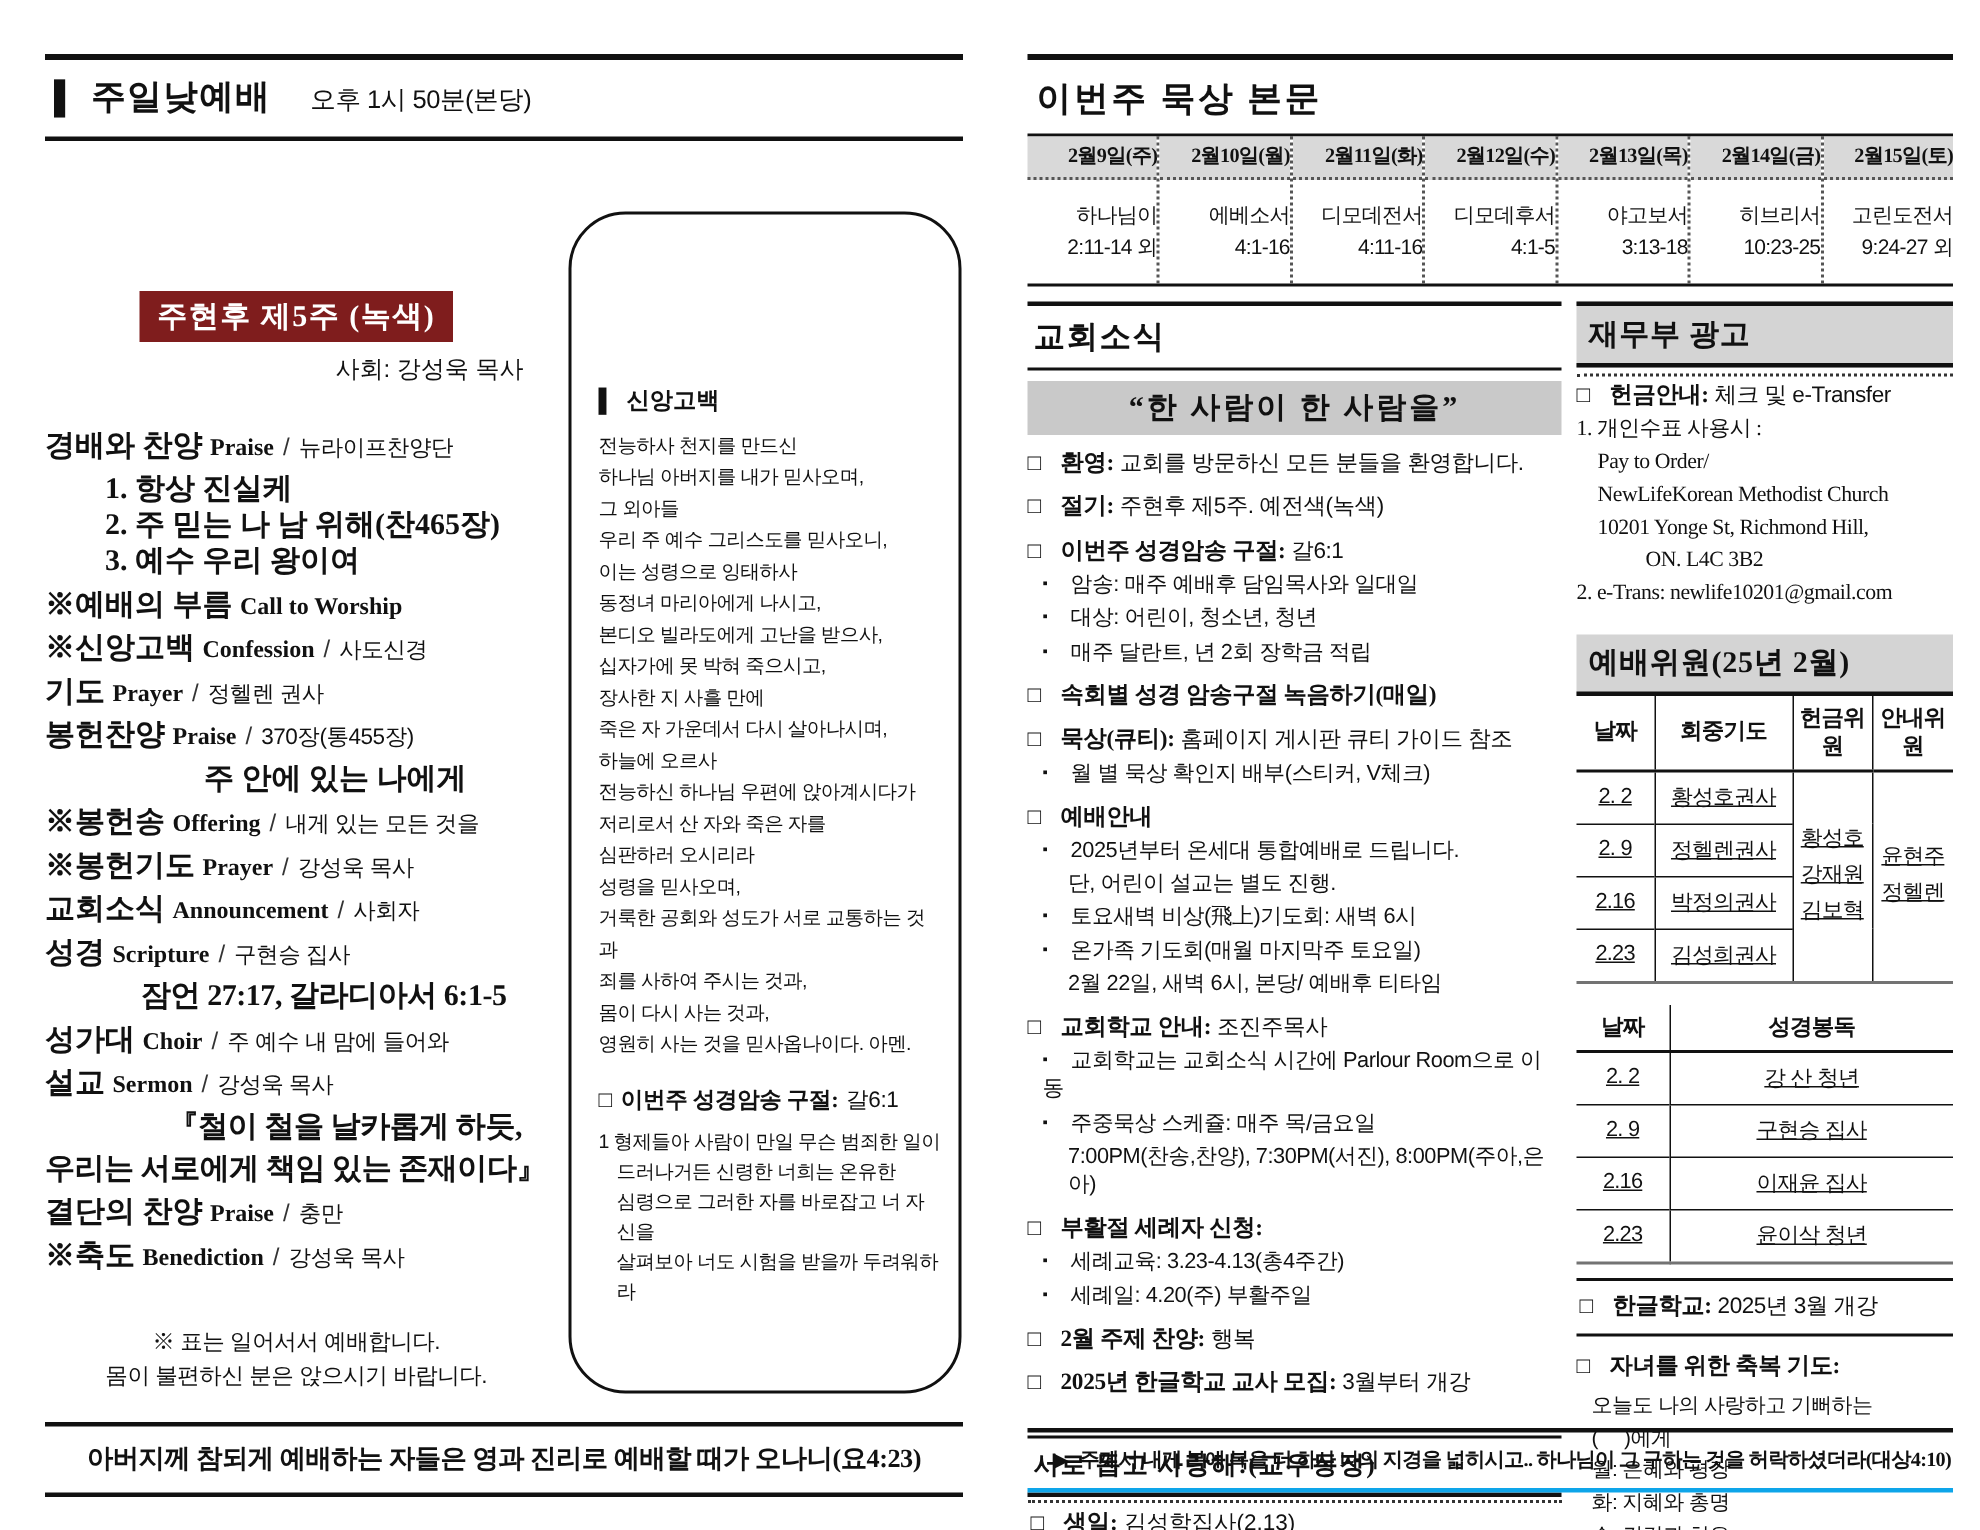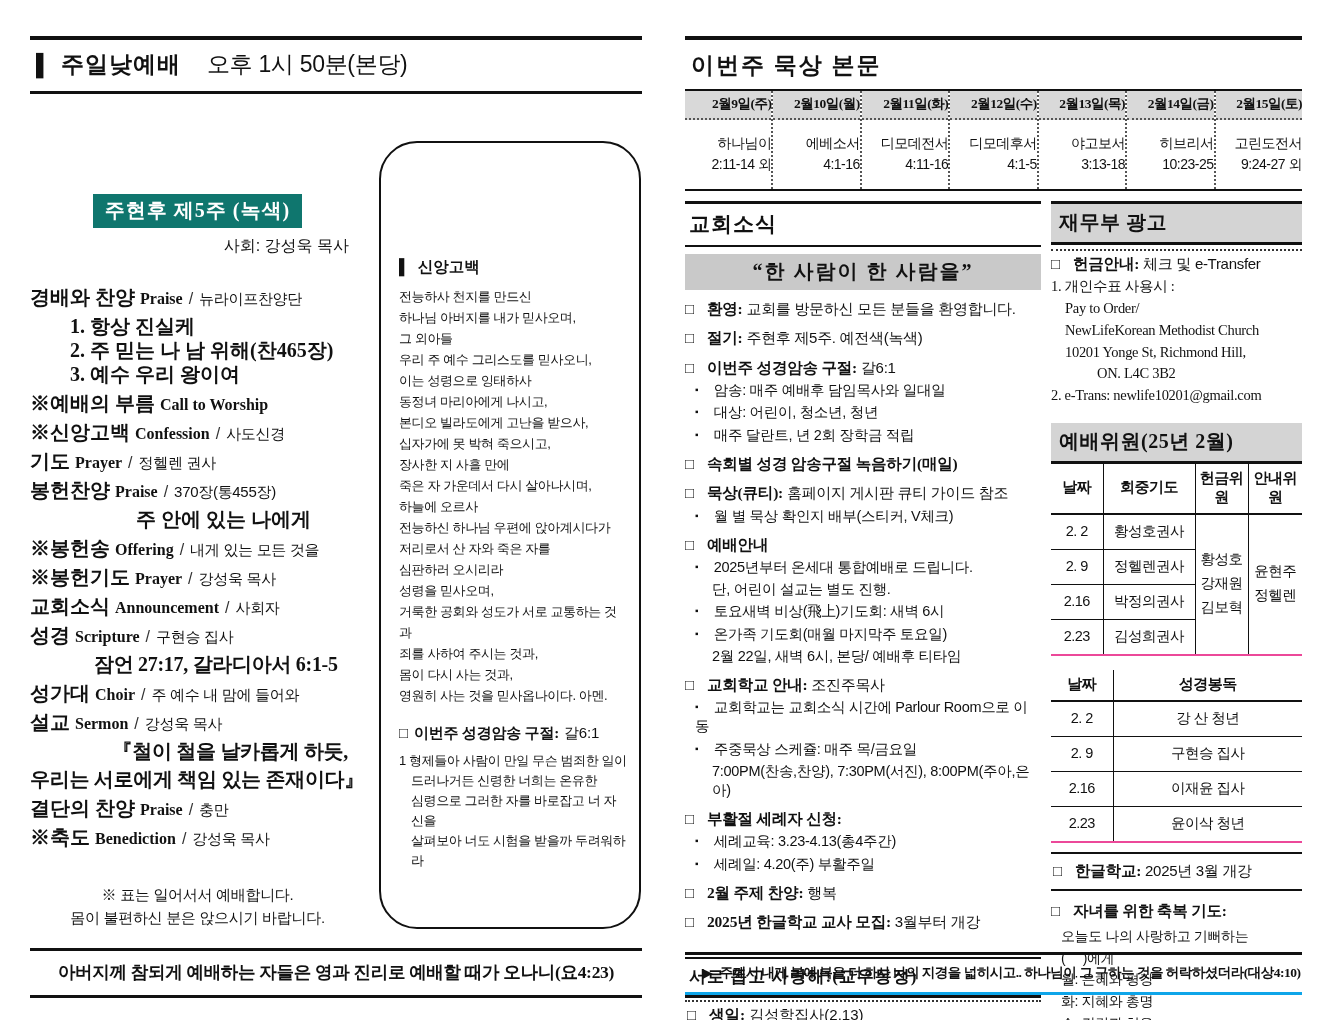--- a/index.html
+++ b/index.html
@@ -4,25 +4,25 @@
 <style>
   html,body{margin:0;padding:0;background:#fff;}
   .canvas{position:relative;width:1320px;height:1020px;background:#ffffff;color:#111;
           font-family:"Liberation Sans", sans-serif;overflow:hidden;}
 
   
   .pl{position:absolute;left:30px;top:36px;width:612px;height:956px;}
   .pl-head{border-top:4px solid #111;border-bottom:3px solid #111;padding:9px 6px 11px;display:flex;align-items:baseline;}
   .mark{font-size:21px;font-weight:bold;margin-right:10px;}
   .pl-title{font-family:"Liberation Serif",serif;font-weight:bold;font-size:23px;letter-spacing:1px;}
-  .pl-time{font-size:23px;margin-left:26px;letter-spacing:-0.3px;}
+  .pl-time{font-size:17px;margin-left:26px;letter-spacing:-0.3px;}
   .pl-body{display:flex;}
   .pl-left{width:335px;}
   .badge-wrap{text-align:center;margin-top:100px;}
-  .badge{display:inline-block;background:#0f766e;color:#fff;font-family:"Liberation Serif",serif;
+  .badge{display:inline-block;background:#7f1d1d;color:#fff;font-family:"Liberation Serif",serif;
          font-weight:bold;font-size:20px;padding:3px 12px 4px;letter-spacing:1px;}
   .presider{text-align:right;padding-right:16px;margin-top:8px;font-size:16px;}
   .order{margin-top:30px;}
   .ol{line-height:20px;}
   .ol.item{margin:7px 0;}
   .ol.sub{margin:2px 0 2px 40px;font-size:15.5px;}
   .ol.sub2{margin:2px 0 2px 106px;font-size:15.5px;}
   .ol.sub3{margin:2px 0 2px 64px;font-size:15px;letter-spacing:-0.3px;}
   .ol.sermon{text-align:right;font-family:"Liberation Serif",serif;font-weight:bold;font-size:17.5px;margin:6px 0;letter-spacing:-0.3px;}
   .ol-k{font-family:"Liberation Serif",serif;font-weight:bold;font-size:20px;}
@@ -83,23 +83,23 @@
   .side-head{background:var(--shd,#d4d4d4);border-bottom:3px solid #111;padding:5px 8px 6px;
              font-family:"Liberation Serif",serif;font-weight:bold;font-size:20px;letter-spacing:0.5px;}
   .fin-top{border-top:3px solid #111;}
   .dot-sep{border-top:2px dotted #333;margin:4px 0 3px;}
   .fin{font-size:14.5px;}
   .fin .nl{margin:3px 0 2px;}
   .fl{line-height:1.5;font-size:14.5px;font-family:"Liberation Serif",serif;letter-spacing:-0.3px;}
   .fl.l1{padding-left:14px;}
   .fl.l2{padding-left:46px;}
   .cm-head{margin-top:16px;}
-  .stbl{width:100%;border-collapse:collapse;table-layout:fixed;text-align:center;border-bottom:2px solid #ec4899;margin-top:0;}
+  .stbl{width:100%;border-collapse:collapse;table-layout:fixed;text-align:center;border-bottom:2px solid #737373;margin-top:0;}
   .stbl th{font-family:"Liberation Serif",serif;font-weight:bold;font-size:15px;padding:5px 0 6px;border-bottom:2px solid #111;letter-spacing:-0.5px;}
-  .stbl td{border-top:1px solid #111;padding:7px 0 8px;font-size:14.5px;letter-spacing:-0.5px;}
+  .stbl td{border-top:1px solid #111;padding:7px 0 8px;font-size:14.5px;letter-spacing:-0.5px;text-decoration:underline;}
   .stbl th + th, .stbl td + td{border-left:1px solid #111;}
   .ctbl td.merge{white-space:pre-line;line-height:1.65;}
   .rtbl{margin-top:14px;}
   .hangul{margin-top:14px;border-top:2px solid #111;border-bottom:2px solid #111;padding:7px 2px 8px;}
   .bless{margin-top:10px;border-bottom:7px double #111;padding-bottom:12px;}
   .bl-lines{margin-top:4px;}
   .bl{font-size:14px;line-height:1.55;padding-left:10px;letter-spacing:-0.4px;}
 </style>
 </head>
 <body>

